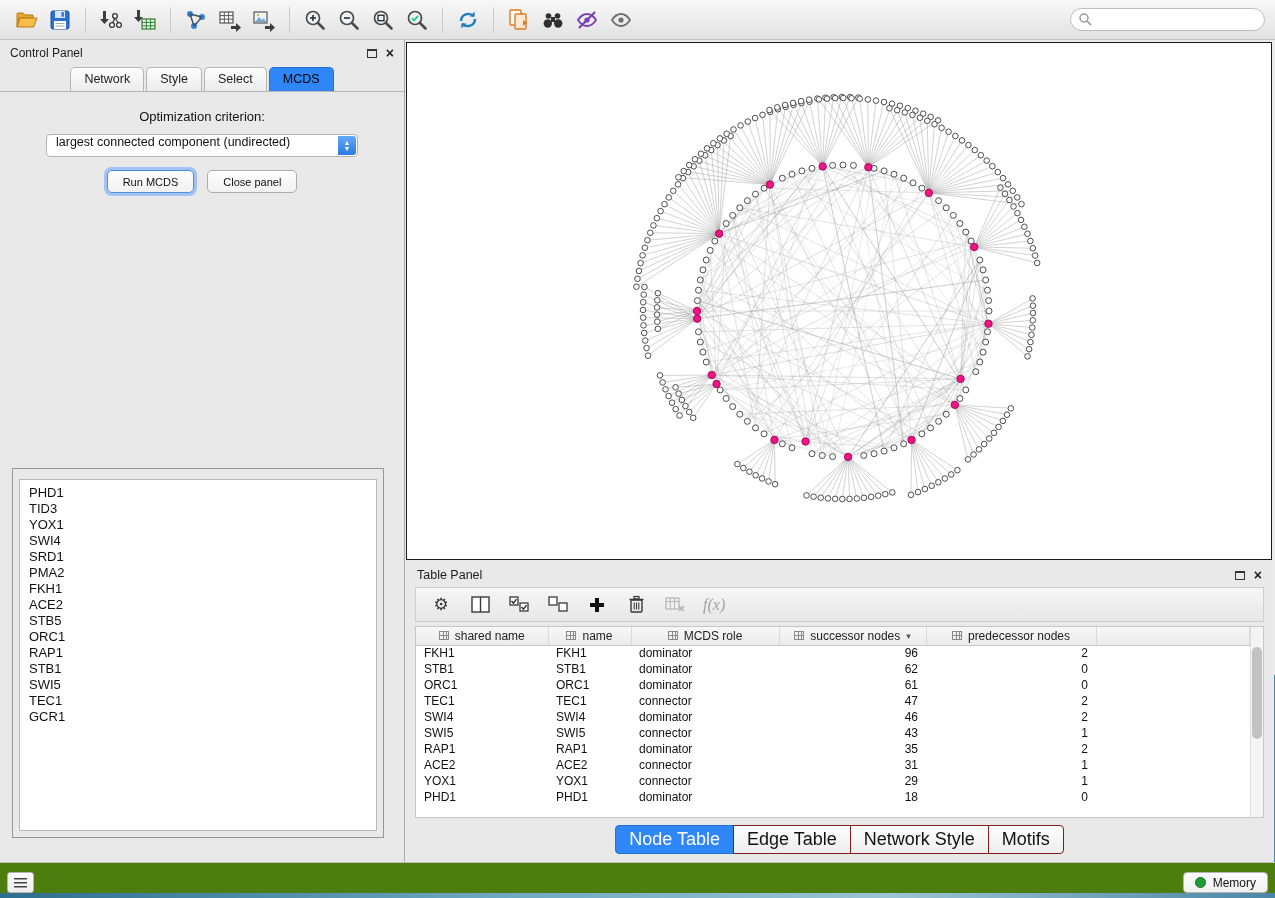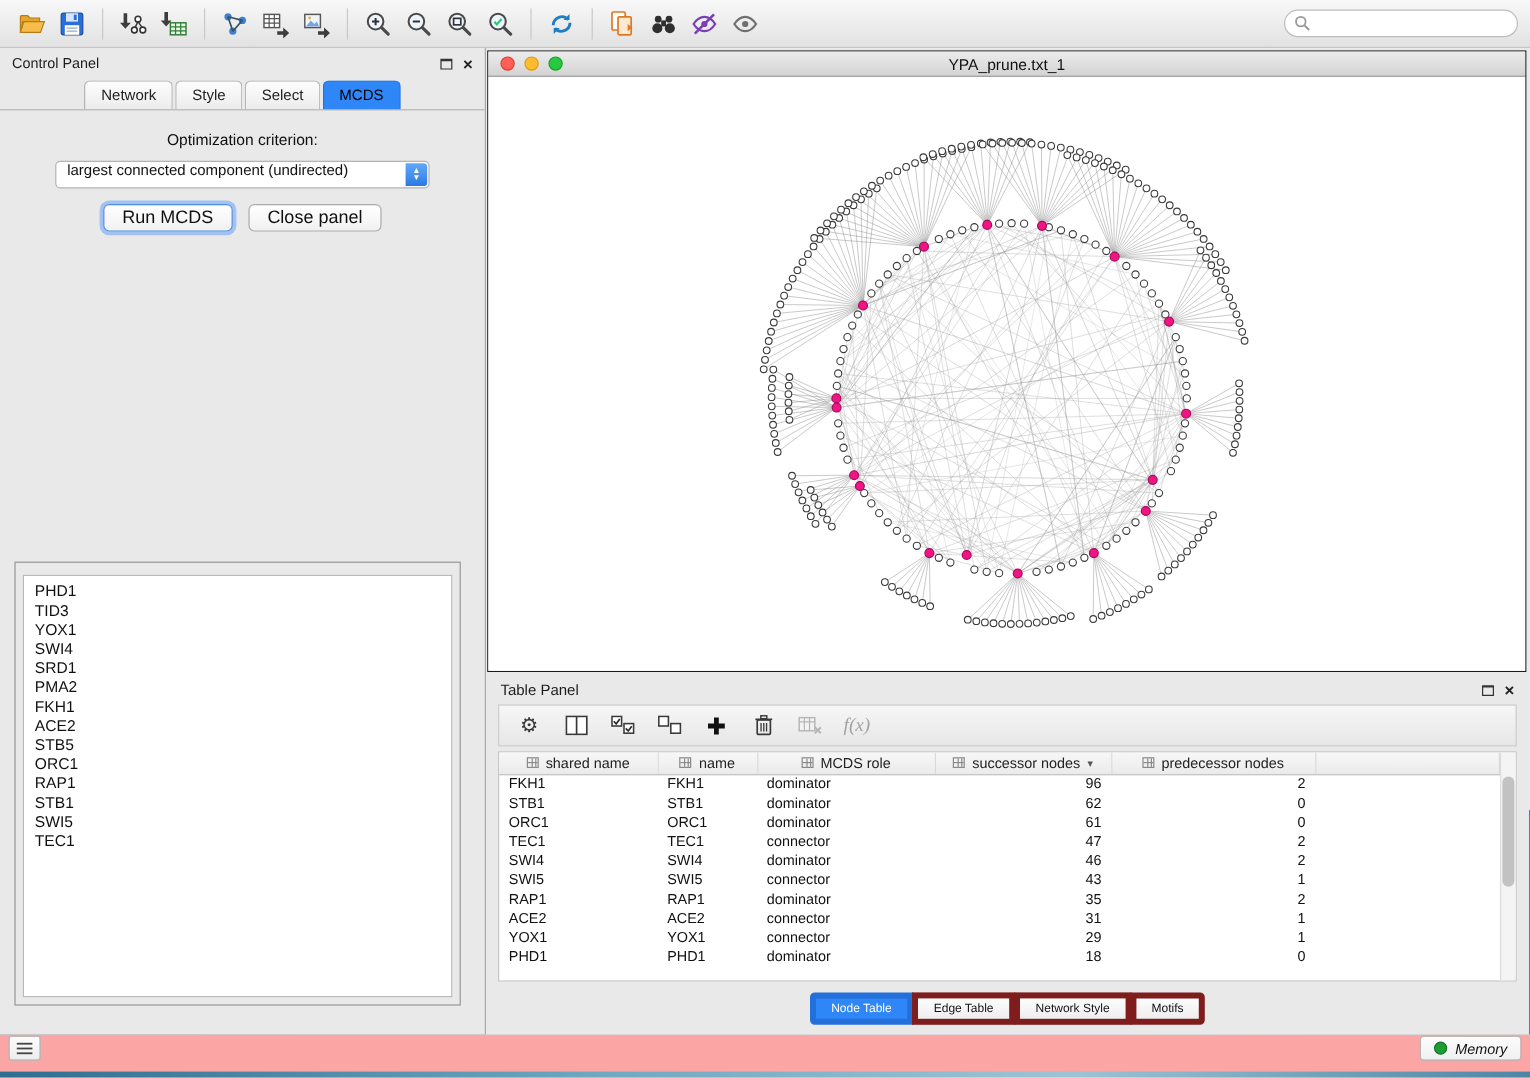--- a/index.html
+++ b/index.html
@@ -36,21 +36,21 @@
   .cp-tab.active { background:#2f86f6; color:#000000; border-color:#2370da; }
   .opt-label { text-align:center; font-size:13px; margin-top:17px; color:#111; }
   .criterion-select { position:relative; width:312px; height:23px; margin:10px auto 0; background:#fff;
     border:1px solid #b3b3b3; border-radius:4px; font-size:12.5px; color:#111;
     display:flex; align-items:flex-start; padding:0 26px 0 9px; }
   .sel-stepper { position:absolute; right:1px; top:1px; bottom:1px; width:18px; border-radius:0 3px 3px 0;
     background:linear-gradient(#62a9f8,#2b7ae2); display:flex; flex-direction:column; align-items:center; justify-content:center; }
   .sel-stepper span { color:#fff; font-size:7px; line-height:6px; }
   .cp-buttons { display:flex; justify-content:center; gap:13px; margin-top:13px; }
   .btn { height:23px; padding:0 15px; background:linear-gradient(#ffffff,#f1f1f1); border:1px solid #adadad;
-    border-radius:5px; font-size:15px; color:#111; display:flex; align-items:center; }
+    border-radius:5px; font-size:11px; color:#111; display:flex; align-items:center; }
   .btn.focused { border-color:#4a90e2; box-shadow:0 0 0 3px rgba(77,144,254,.45); }
   .result-group { position:absolute; left:12px; width:372px; top:428px; height:370px;
     border:1px solid #979797; background:#e9e9e9; }
   .result-legend { position:absolute; top:-8px; left:8px; background:#e9e9e9; padding:0 4px; font-size:12.5px; color:#111;margin-top:33px; }
   .result-list { position:absolute; left:6px; right:6px; top:10px; bottom:6px; background:#fff;
     border:1px solid #b9b9b9; overflow:hidden; padding:5px 9px; }
   .result-item { font-size:13px; line-height:16px; color:#111; }
 
   
   .right-col { width:869px; display:flex; flex-direction:column; background:#e9e9e9; }
@@ -83,28 +83,28 @@
   .th-inner { display:flex; align-items:center; justify-content:center; gap:6px; }
   .grid-ico { width:10px; height:9px; border:1px solid #8a8a8a; flex:none;
     background:
       linear-gradient(#8a8a8a,#8a8a8a) 0 3px/100% 1px no-repeat,
       linear-gradient(#8a8a8a,#8a8a8a) 3px 0/1px 100% no-repeat,
       linear-gradient(#8a8a8a,#8a8a8a) 6px 0/1px 100% no-repeat; }
   .sort-chev { font-size:9px; color:#555; }
   .vscroll { position:absolute; right:0; top:0; bottom:0; width:13px; background:#f4f4f4; border-left:1px solid #ddd; }
   .vthumb { position:absolute; top:20px; left:1px; width:10px; height:92px; background:#c2c2c2; border-radius:5px; }
   .tp-tabs { position:absolute; bottom:8px; left:0; right:0; display:flex; justify-content:center; }
-  .tp-tab { padding:3px 13px; font-size:10px; color:#111; background:linear-gradient(#fdfdfd,#eeeeee);
-    border:5px solid #7f1d1d; margin-left:-1px;margin-top:32px; }
+  .tp-tab { padding:3px 13px; font-size:18px; color:#111; background:linear-gradient(#fdfdfd,#eeeeee);
+    border:1px solid #7f1d1d; margin-left:-1px;margin-top:32px; }
   .tp-tab:first-child { border-radius:4px 0 0 4px; margin-left:0; }
   .tp-tab:last-child { border-radius:0 4px 4px 0; }
   .tp-tab.active { background:#2f86f6; color:#fff; border-color:#2370da; }
 
   
-  .statusbar { height:31px; background:#fca5a5; border-top:1px solid #c2c2c2; display:flex; align-items:flex-start; padding:0 7px;font-style:italic; }
+  .statusbar { height:31px; background:#4d7c0f; border-top:1px solid #c2c2c2; display:flex; align-items:flex-end; padding:0 7px; }
   .menu-btn { width:27px; height:21px; border:1px solid #b5b5b5; border-radius:3px; background:linear-gradient(#fcfcfc,#ededed);
     display:flex; align-items:center; justify-content:center; }
   .list-ico { width:13px; height:11px;
     background:
       linear-gradient(#444,#444) 0 1px/13px 1.5px no-repeat,
       linear-gradient(#444,#444) 0 5px/13px 1.5px no-repeat,
       linear-gradient(#444,#444) 0 9px/13px 1.5px no-repeat; }
   .memory-btn { margin-left:auto; height:21px; border:1px solid #b5b5b5; border-radius:4px; background:linear-gradient(#fdfdfd,#f0f0f0);
     display:flex; align-items:center; gap:7px; padding:0 11px; font-size:12px; color:#111; }
   .mem-dot { width:11px; height:11px; border-radius:50%; background:#1f9d35; border:1px solid #157526; }
@@ -297,35 +297,28 @@
             <div class="result-item">SRD1</div>
             <div class="result-item">PMA2</div>
             <div class="result-item">FKH1</div>
             <div class="result-item">ACE2</div>
             <div class="result-item">STB5</div>
             <div class="result-item">ORC1</div>
             <div class="result-item">RAP1</div>
             <div class="result-item">STB1</div>
             <div class="result-item">SWI5</div>
             <div class="result-item">TEC1</div>
+            <div class="result-item">GCR1</div>
           </div>
       </div>
     </div>
 
     <div class="right-col">
 
       <div class="network-frame">
-        <div class="net-titlebar">
-          <div class="traffic">
-            <span class="dot red"></span>
-            <span class="dot yellow"></span>
-            <span class="dot green"></span>
-          </div>
-          <div class="net-title">YPA_prune.txt_1</div>
-        </div>
         <div class="net-canvas">
           <svg id="network-svg" width="864" height="495" viewBox="0 0 864 495">
               <line x1="312.1849779611618" y1="190.63178742195208" x2="348.5054606893433" y2="151.12097882504338" stroke="#9b9b9b" stroke-width="0.55" opacity="0.5"></line>
               <line x1="312.1849779611618" y1="190.63178742195208" x2="348.50546068934335" y2="384.8790211749566" stroke="#9b9b9b" stroke-width="0.55" opacity="0.5"></line>
               <line x1="312.1849779611618" y1="190.63178742195208" x2="357.06644065148265" y2="145.1769842066476" stroke="#9b9b9b" stroke-width="0.55" opacity="0.5"></line>
               <line x1="312.1849779611618" y1="190.63178742195208" x2="477.13295329884875" y2="127.91402585228337" stroke="#9b9b9b" stroke-width="0.55" opacity="0.5"></line>
               <line x1="312.1849779611618" y1="190.63178742195208" x2="319.1209788250434" y2="180.50546068934335" stroke="#9b9b9b" stroke-width="0.55" opacity="0.5"></line>
               <line x1="312.1849779611618" y1="190.63178742195208" x2="558.8230157933524" y2="346.9335593485173" stroke="#9b9b9b" stroke-width="0.55" opacity="0.5"></line>
               <line x1="312.1849779611618" y1="190.63178742195208" x2="477.13295329884875" y2="127.91402585228337" stroke="#9b9b9b" stroke-width="0.55" opacity="0.5"></line>
               <line x1="363" y1="141.56029104747194" x2="404.96546772526546" y2="125.33655756821071" stroke="#9b9b9b" stroke-width="0.55" opacity="0.5"></line>

